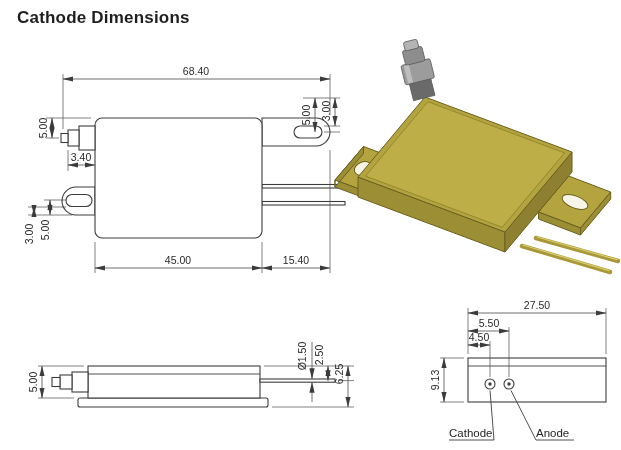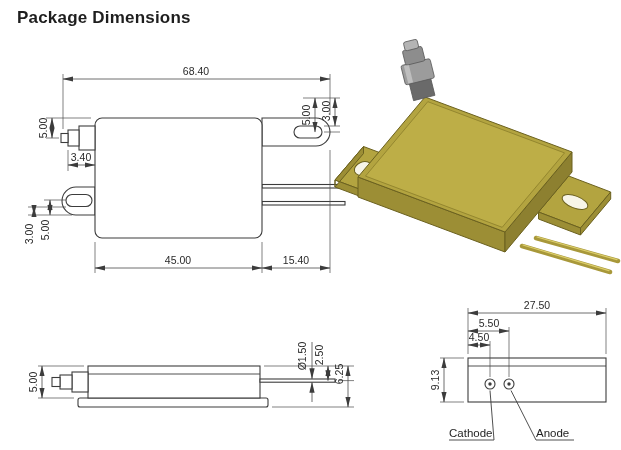--- a/index.html
+++ b/index.html
@@ -14,21 +14,21 @@
   .ldr{fill:none;stroke:#3c3c3c;stroke-width:0.9;}
   .dim-text{font-size:10.5px;fill:#2a2a2a;}
   .lbl-text{font-size:11.5px;fill:#1e1e1e;}
   .iso-edge{stroke:#6b611f;stroke-width:1;stroke-linejoin:round;}
   .conn{stroke:#5c5c5c;stroke-width:0.8;}
 </style>
 </head>
 <body>
 
 <div class="page">
-  <div class="title">Package Dimensions</div>
+  <div class="title">Cathode Dimensions</div>
 
   <svg width="621" height="450" viewBox="0 0 621 450">
     <defs>
       <marker id="arr" viewBox="0 0 10 6" refX="9.5" refY="3" markerWidth="11" markerHeight="7" orient="auto-start-reverse" markerUnits="userSpaceOnUse">
         <path d="M0,0.6 L10,3 L0,5.4 Z" fill="#3c3c3c"></path>
       </marker>
     </defs>
 
     <g>
 

